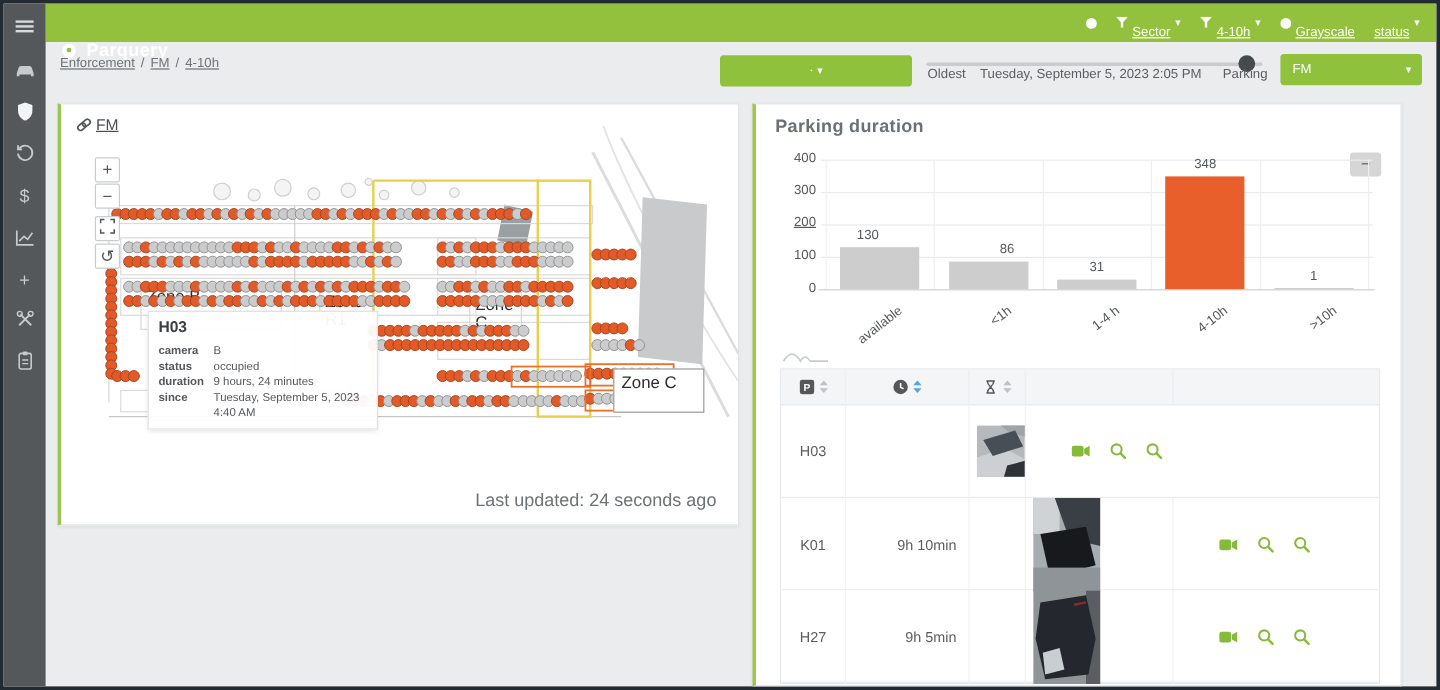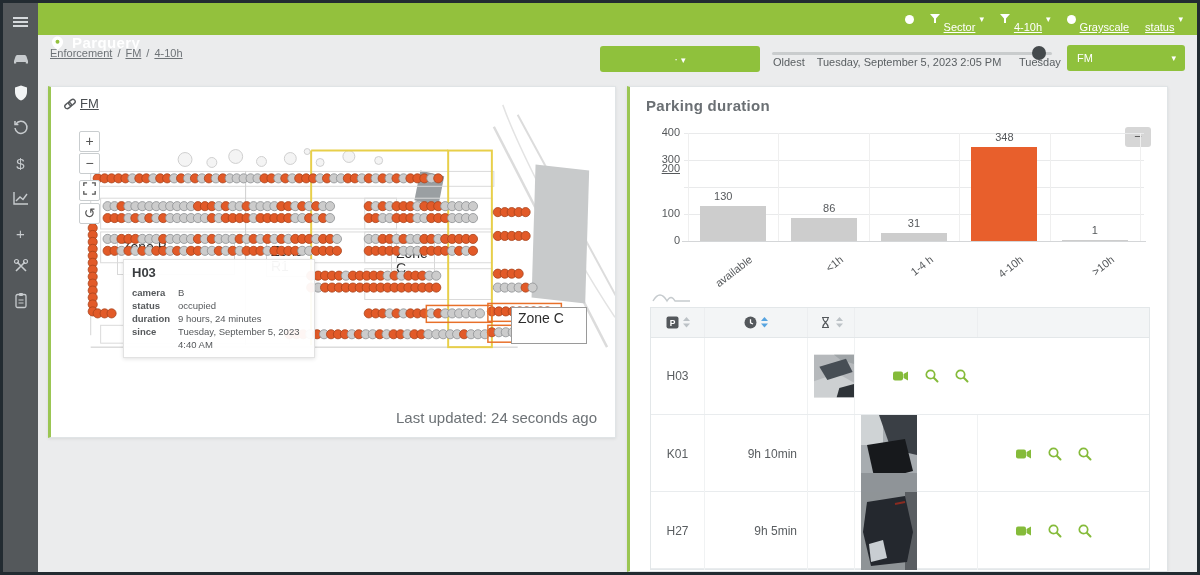--- a/index.html
+++ b/index.html
@@ -187,21 +187,21 @@
 
   <button class="green-btn" id="zone-view-btn">
     <span>·</span>
     <span class="caret">▾</span>
   </button>
 
   <span class="time-lab" id="oldest-label">Oldest</span>
   <div class="slider-track"></div>
   <div class="slider-handle"></div>
   <span class="time-lab" id="current-time">Tuesday, September 5, 2023 2:05 PM</span>
-  <span class="time-lab" id="latest-label">Tuesday</span>
+  <span class="time-lab" id="latest-label">Parking</span>
 
   <button class="green-btn" id="camera-select">
     <span>FM</span>
     <span class="sel-caret">▾</span>
   </button>
 
   <section class="panel" id="map-panel">
     <div class="map-link">
       <svg width="14" height="14" viewBox="0 0 14 14">
           <g transform="rotate(-40 7 7)">
@@ -694,37 +694,37 @@
 
   <section class="panel" id="right-panel">
     <h2 class="panel-title">Parking duration</h2>
     <button class="collapse-btn">−</button>
     <div id="chart">
         <div class="gridline-h" style="left: 54px; top: 46px; width: 460px;"></div>
         <div class="ytick" style="left: 16px; top: 39px;">400</div>
         <div class="gridline-h" style="left: 54px; top: 73px; width: 460px;"></div>
         <div class="ytick" style="left: 16px; top: 66px;">300</div>
         <div class="gridline-h" style="left: 54px; top: 100px; width: 460px;"></div>
-        <div class="ytick" style="left: 16px; top: 75px; text-decoration: underline;">200</div>
+        <div class="ytick" style="left: 16px; top: 92px; text-decoration: underline;">200</div>
         <div class="gridline-h" style="left: 54px; top: 127px; width: 460px;"></div>
         <div class="ytick" style="left: 16px; top: 120px;">100</div>
         <div class="gridline-h" style="left: 54px; top: 154px; width: 460px;"></div>
         <div class="ytick" style="left: 16px; top: 147px;">0</div>
         <div class="gridline-v" style="left: 58px; top: 46px; height: 108px;"></div>
         <div class="gridline-v" style="left: 148.4px; top: 46px; height: 108px;"></div>
         <div class="gridline-v" style="left: 238.8px; top: 46px; height: 108px;"></div>
         <div class="gridline-v" style="left: 329.2px; top: 46px; height: 108px;"></div>
         <div class="gridline-v" style="left: 419.6px; top: 46px; height: 108px;"></div>
         <div class="gridline-v" style="left: 510px; top: 46px; height: 108px;"></div>
         <div class="axis-base" style="left: 52px; top: 154px; width: 464px;"></div>
         <div class="bar" style="left: 70.2px; top: 118.9px; width: 66px; height: 35.1px; background: rgb(205, 205, 205);"></div>
         <div class="bar-val" style="left: 48px; top: 102.9px; width: 90.4px;">130</div>
         <div class="xlabel" style="left: 27.2px; top: 166px;">available</div>
         <div class="bar" style="left: 160.6px; top: 130.78px; width: 66px; height: 23.22px; background: rgb(205, 205, 205);"></div>
-        <div class="bar-val" style="left: 146px; top: 114.78px; width: 90.4px; padding-left: 16px;">86</div>
+        <div class="bar-val" style="left: 156px; top: 114.78px; width: 90.4px; padding-left: 16px;">86</div>
         <div class="xlabel" style="left: 117.6px; top: 166px;">&lt;1h</div>
         <div class="bar" style="left: 251px; top: 145.63px; width: 66px; height: 8.37px; background: rgb(205, 205, 205);"></div>
         <div class="bar-val" style="left: 238.8px; top: 129.63px; width: 90.4px;">31</div>
         <div class="xlabel" style="left: 208px; top: 166px;">1-4 h</div>
         <div class="bar" style="left: 341.4px; top: 60.04px; width: 66px; height: 93.96px; background: rgb(232, 95, 44);"></div>
         <div class="bar-val" style="left: 329.2px; top: 44.04px; width: 90.4px;">348</div>
         <div class="xlabel" style="left: 298.4px; top: 166px;">4-10h</div>
         <div class="bar" style="left: 431.8px; top: 153px; width: 66px; height: 1px; background: rgb(205, 205, 205);"></div>
         <div class="bar-val" style="left: 419.6px; top: 137px; width: 90.4px;">1</div>
         <div class="xlabel" style="left: 388.8px; top: 166px;">&gt;10h</div>

